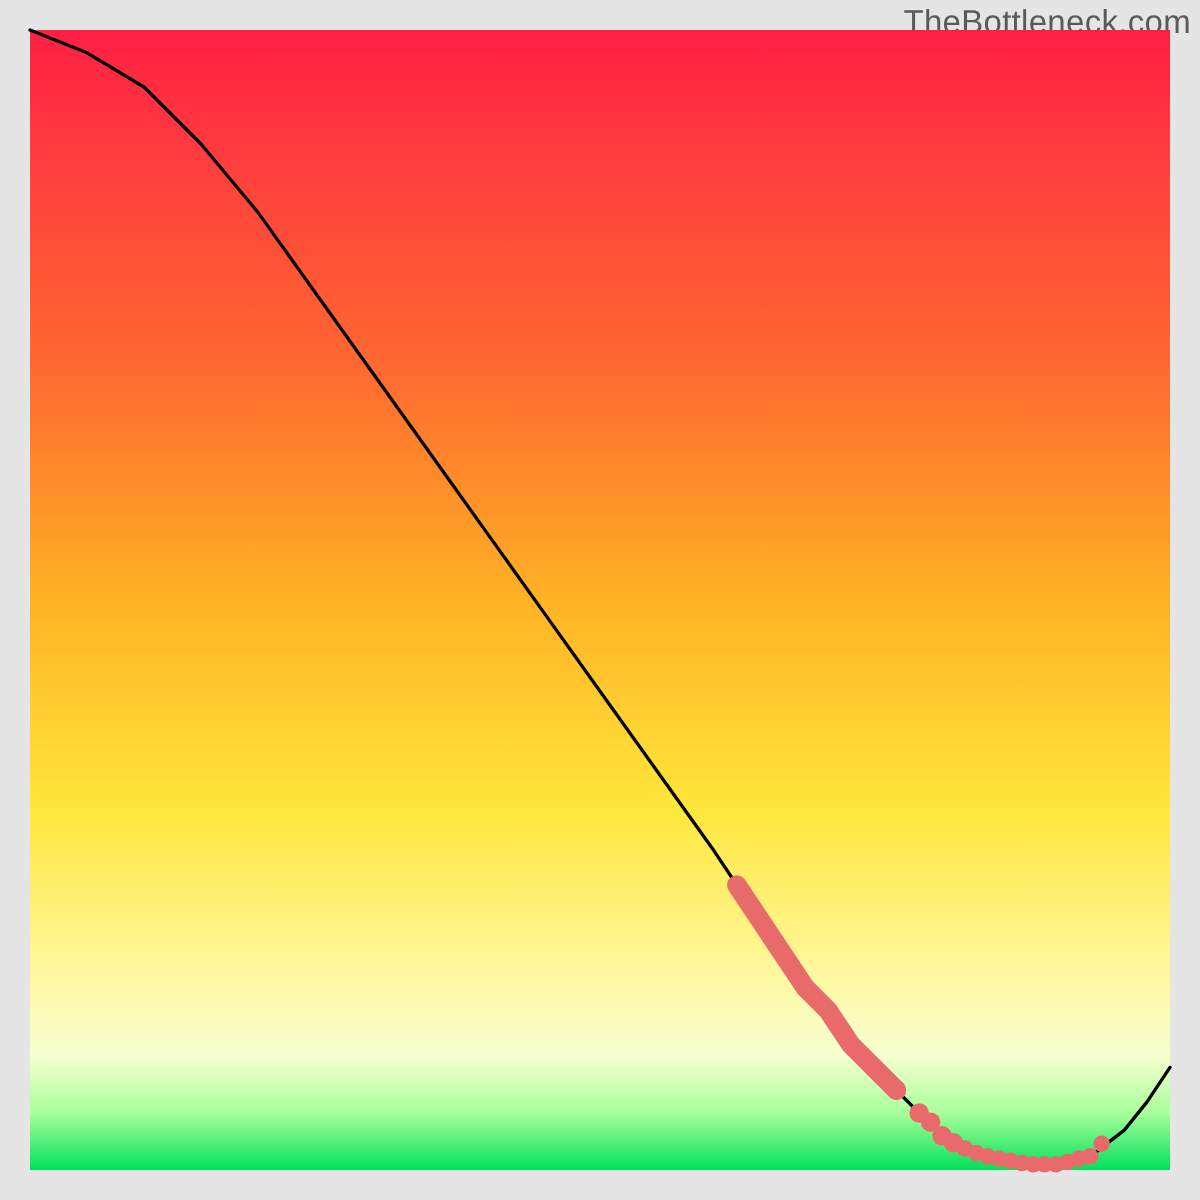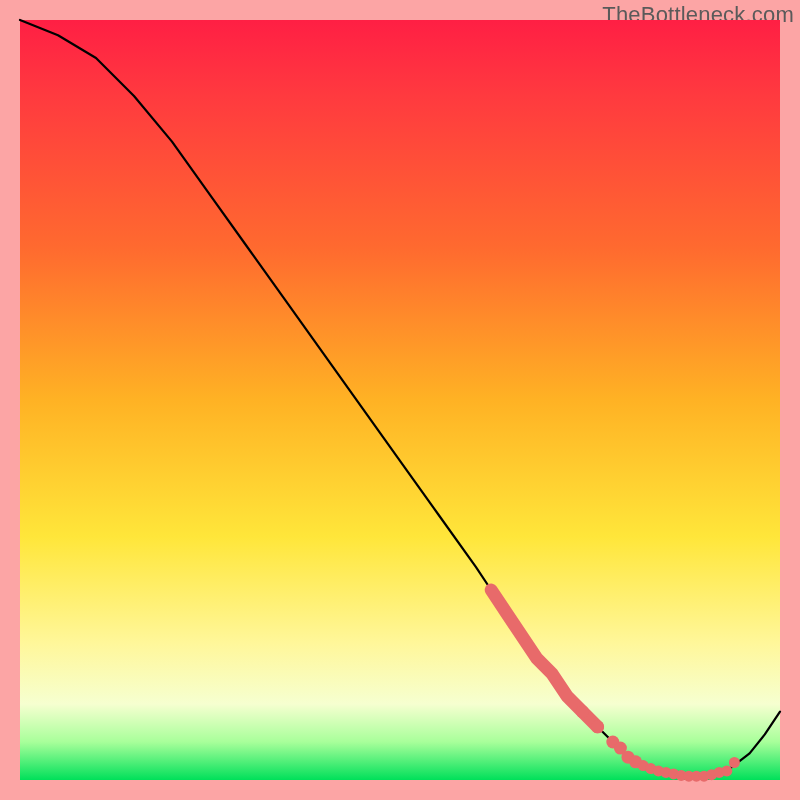--- a/index.html
+++ b/index.html
@@ -8,21 +8,21 @@
     width: 800px;
     height: 800px;
     background: #000;
     font-family: Arial, Helvetica, sans-serif;
     overflow: hidden;
   }
   .stage {
     position: relative;
     width: 800px;
     height: 800px;
-    background: #fca5a5;
+    background: #e5e5e5;
   }
   .plot-area {
     position: absolute;
     left: 20px;
     top: 20px;
     width: 760px;
     height: 760px;
     
     background: linear-gradient(
       to bottom,

